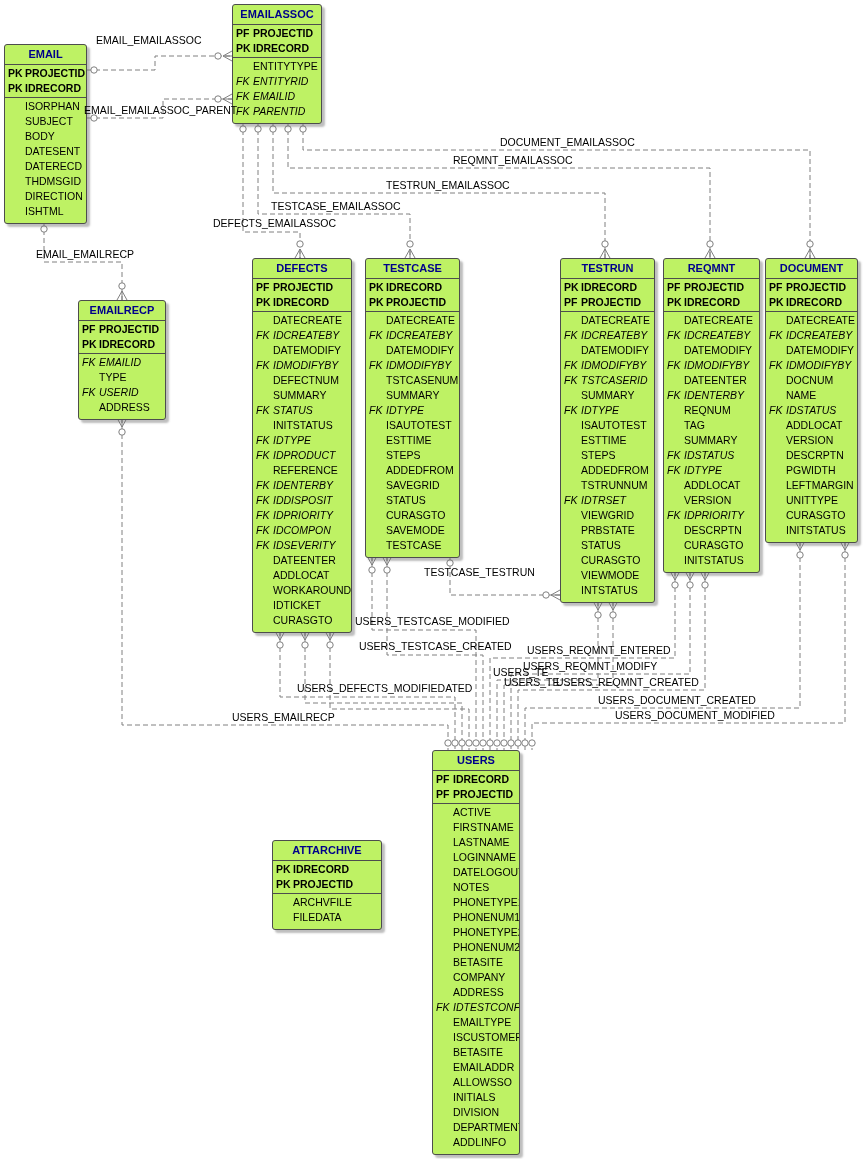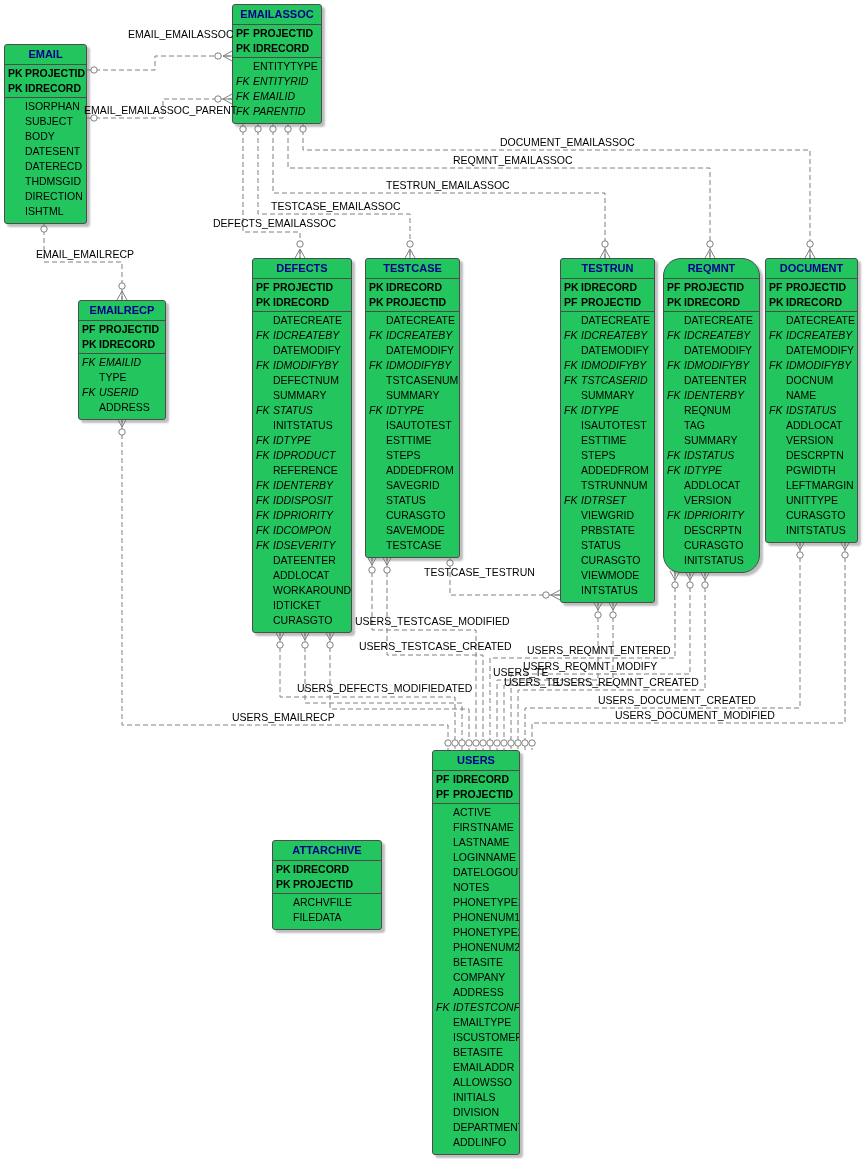--- a/index.html
+++ b/index.html
@@ -5,21 +5,21 @@
   * { margin: 0; padding: 0; box-sizing: border-box; }
   html, body { background: #ffffff; }
   body { font-family: "Liberation Sans", sans-serif; }
   .canvas { position: relative; width: 863px; height: 1159px; background: #ffffff; overflow: hidden; }
 
   svg.connlayer { position: absolute; left: 0; top: 0; width: 863px; height: 1159px; z-index: 1; }
 
   .entities { position: absolute; left: 0; top: 0; width: 100%; height: 100%; z-index: 2; pointer-events: none; }
   .entity {
     position: absolute;
-    background: #22c55e;
+    background: #bef264;
     border: 1px solid #4d4d4d;
     border-radius: 3px;
     box-shadow: 3px 3px 2px rgba(110,110,110,0.45);
     pointer-events: auto;
   }
   .etitle {
     height: 20px; line-height: 19px;
     text-align: center; font-weight: bold; font-size: 11px;
     color: #00008b;
     border-bottom: 1px solid #4d4d4d;
@@ -549,21 +549,21 @@
           <div class="erow">
             <span class="ktag"></span>
             <span class="fname">VIEWMODE</span>
           </div>
           <div class="erow">
             <span class="ktag"></span>
             <span class="fname">INTSTATUS</span>
           </div>
         </div>
       </div>
-      <div class="entity" style="left: 663px; top: 258px; width: 97px; border-radius: 18px;">
+      <div class="entity" style="left: 663px; top: 258px; width: 97px;">
         <div class="etitle">REQMNT</div>
         <div class="ekeys">
           <div class="erow key">
             <span class="ktag">PF</span>
             <span class="fname">PROJECTID</span>
           </div>
           <div class="erow key">
             <span class="ktag">PK</span>
             <span class="fname">IDRECORD</span>
           </div>
@@ -839,21 +839,21 @@
             <span class="fname">ARCHVFILE</span>
           </div>
           <div class="erow">
             <span class="ktag"></span>
             <span class="fname">FILEDATA</span>
           </div>
         </div>
       </div>
     </div>
   <div class="labels">
-      <div class="rlabel" style="left: 96px; top: 28px; margin-left: 32px;">EMAIL_EMAILASSOC</div>
+      <div class="rlabel" style="left: 96px; top: 34px;">EMAIL_EMAILASSOC</div>
       <div class="rlabel" style="left: 84px; top: 104px;">EMAIL_EMAILASSOC_PARENT</div>
       <div class="rlabel" style="left: 36px; top: 248px;">EMAIL_EMAILRECP</div>
       <div class="rlabel" style="left: 500px; top: 136px; text-align: center;">DOCUMENT_EMAILASSOC</div>
       <div class="rlabel" style="left: 453px; top: 154px;">REQMNT_EMAILASSOC</div>
       <div class="rlabel" style="left: 386px; top: 179px;">TESTRUN_EMAILASSOC</div>
       <div class="rlabel" style="left: 271px; top: 200px;">TESTCASE_EMAILASSOC</div>
       <div class="rlabel" style="left: 213px; top: 217px;">DEFECTS_EMAILASSOC</div>
       <div class="rlabel" style="left: 424px; top: 566px;">TESTCASE_TESTRUN</div>
       <div class="rlabel" style="left: 355px; top: 615px;">USERS_TESTCASE_MODIFIED</div>
       <div class="rlabel" style="left: 345px; top: 640px; margin-left: 14px;">USERS_TESTCASE_CREATED</div>

